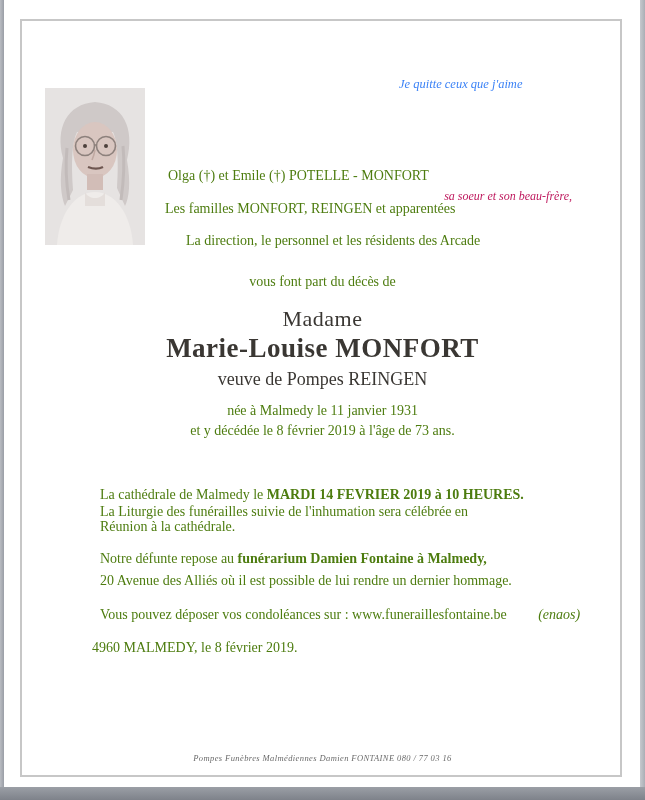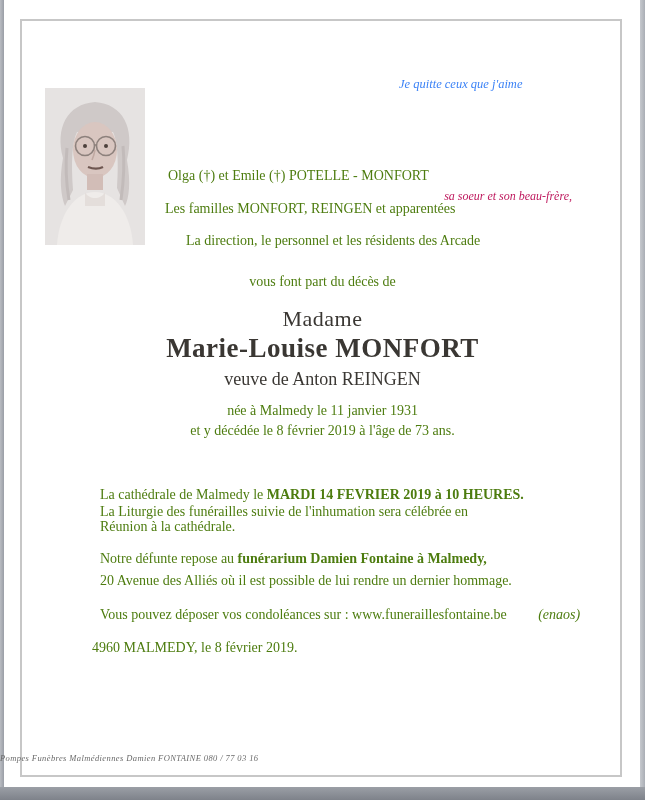--- a/index.html
+++ b/index.html
@@ -58,20 +58,21 @@
     left: 0; width: 645px; text-align: center;
     white-space: nowrap;
   }
   .madame { font-size: 22px; letter-spacing: 0.5px; }
   .deceased-name { font-size: 27px; font-weight: 600; letter-spacing: 0.5px; }
   .veuve { font-size: 18px; }
   .bold-part { font-weight: 700; }
   .italic-part { font-style: italic; margin-left: 28px; }
   .footer {
     left: 0; top: 753px; width: 645px;
+    text-align: center;
     font-size: 8.5px;
     font-style: italic;
     letter-spacing: 0.4px;
     color: #6a6a6a;
     white-space: nowrap;
   }
 </style>
 </head>
 <body>
 
@@ -114,21 +115,21 @@
 
 <div class="abs body-line" style="left:168px; top:168px;">Olga (†) et Emile (†) POTELLE  -  MONFORT</div>
 <div class="abs relation">sa soeur et son beau-frère,</div>
 <div class="abs body-line" style="left:165px; top:201px;">Les familles MONFORT, REINGEN et apparentées</div>
 <div class="abs body-line" style="left:168px; top:233px;margin-left:18px;">La direction, le personnel et les résidents des Arcade</div>
 
 <div class="abs center-line body-line" style="top:274px;">vous font part du décès de</div>
 
 <div class="abs center-line madame" style="top:306px;">Madame</div>
 <div class="abs center-line deceased-name" style="top:333px;">Marie-Louise MONFORT</div>
-<div class="abs center-line veuve" style="top:369px;">veuve de Anton REINGEN</div>
+<div class="abs center-line veuve" style="top:369px;">veuve de Pompes REINGEN</div>
 <div class="abs center-line body-line" style="top:403px;">née à Malmedy le 11 janvier 1931</div>
 <div class="abs center-line body-line" style="top:423px;">et y décédée le 8 février 2019 à l'âge de 73 ans.</div>
 
 <div class="abs body-line" style="left:100px; top:465px;margin-top:39px;">La Liturgie des funérailles suivie de l'inhumation sera célébrée en</div>
 <div class="abs body-line" style="left:100px; top:487px;"><span>La cathédrale de Malmedy le </span><span class="bold-part">MARDI 14 FEVRIER 2019 à 10 HEURES.</span></div>
 <div class="abs body-line" style="left:100px; top:519px;">Réunion à la cathédrale.</div>
 
 <div class="abs body-line" style="left:100px; top:551px;"><span>Notre défunte repose au </span><span class="bold-part">funérarium Damien Fontaine à Malmedy,</span></div>
 <div class="abs body-line" style="left:100px; top:573px;text-align:right;">20 Avenue des Alliés où il est possible de lui rendre un dernier hommage.</div>
 

